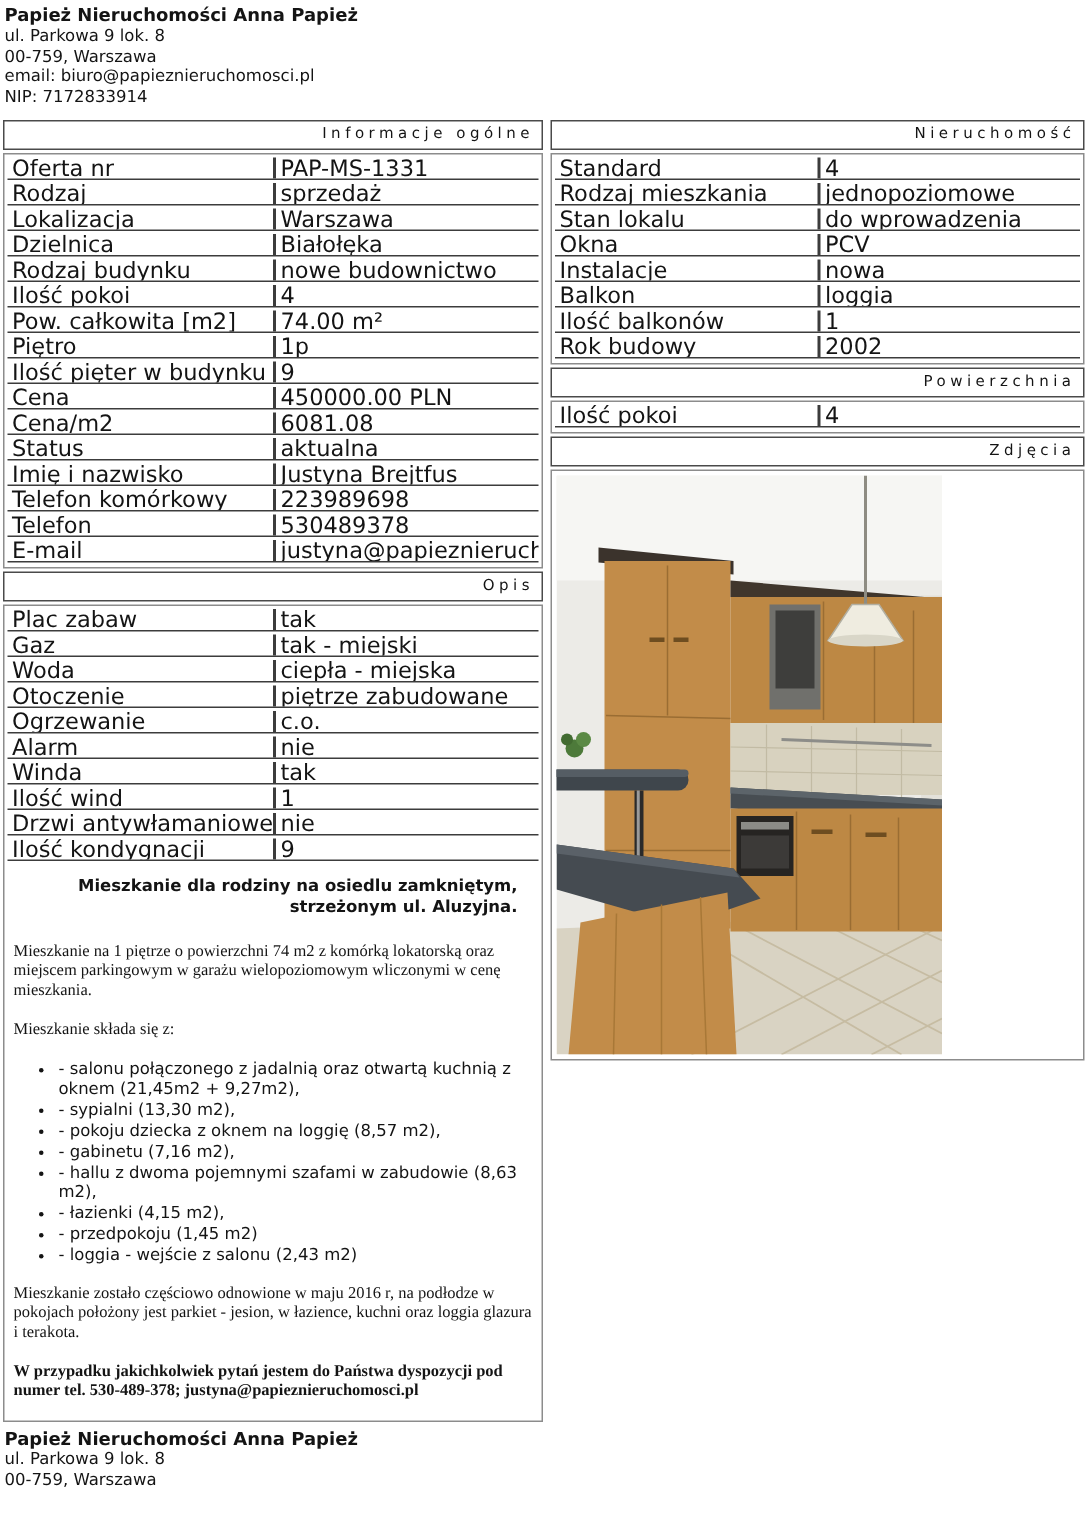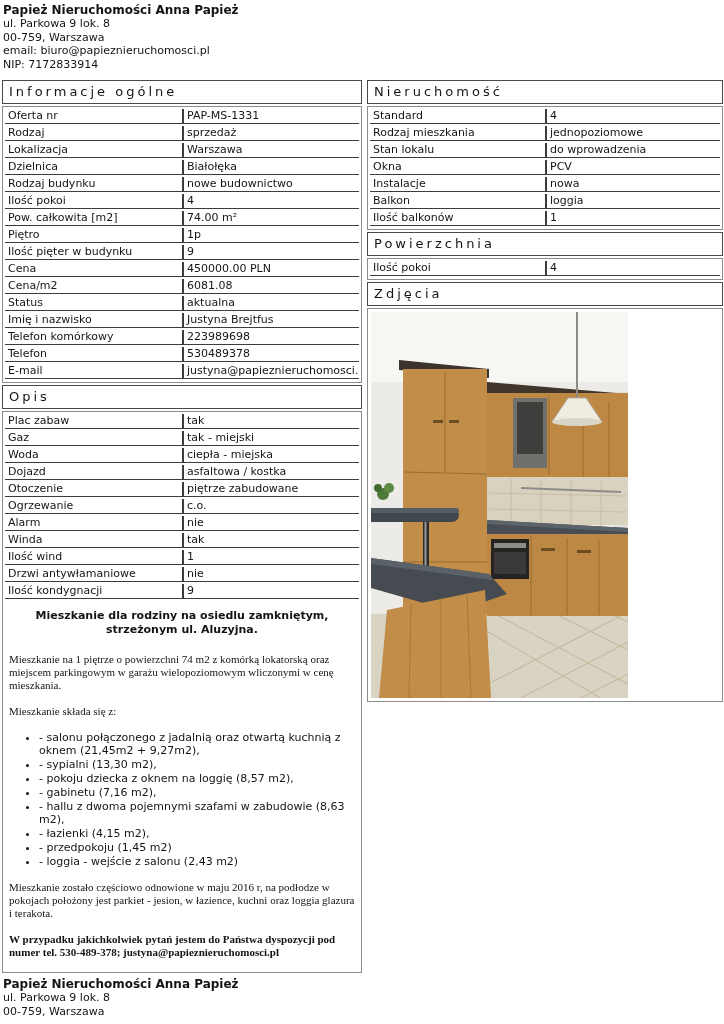--- a/index.html
+++ b/index.html
@@ -9,30 +9,30 @@
 
   .agency { font-size:11px; line-height:13.5px; margin:1px 0 9px 1px; }
   .agency .name { font-weight:bold; font-size:12px; line-height:14px; }
 
   .columns { display:flex; align-items:flex-start; gap:5px; }
   .col-left { width:360px; flex:none; }
   .col-right { width:356px; flex:none; }
 
   .section { margin-bottom:2px; }
   .section-header { border:1px solid #4a4a4a; background:#fff; padding:3px 5px 4px 6px;
-                    font-size:13px; letter-spacing:3px; white-space:nowrap; overflow:hidden; margin-bottom:2px; }
+                    font-size:10px; letter-spacing:3px; white-space:nowrap; overflow:hidden; margin-bottom:2px;text-align:right; }
   .section-body { border:1px solid #8c8c8c; padding:2px 1px 1px 1px; background:#fff; }
 
   .kv-row { display:flex; margin:0 1px 2px 1px; border-bottom:1px solid #3c3c3c;
-            font-size:11px; line-height:12px;justify-content:space-between; }
+            font-size:15px; line-height:12px;justify-content:space-between; }
   .kv-label { width:50%; padding:1px 2px 1px 3px; white-space:nowrap; overflow:hidden; }
   .kv-value { width:50%; border-left:2px solid #3c3c3c; padding:1px 2px 1px 3px; white-space:nowrap; overflow:hidden; }
 
   .desc { font-size:11px; line-height:13px; padding:3px 5px 8px 5px; }
-  .desc-heading { font-weight:bold; text-align:center; margin:5px 10px 16px 10px; line-height:14px; }
+  .desc-heading { font-weight:bold; text-align:right; margin:5px 10px 16px 10px; line-height:14px; }
   .desc p { margin:0 0 13px 0;font-family:Liberation Serif, serif; }
   .desc p.contact { font-weight:bold; margin-bottom:4px; }
   ul.desc-list { margin:0 0 13px 0; padding-left:30px; }
   ul.desc-list li { margin-bottom:1px; }
 
   .photo-frame { border:1px solid #8c8c8c; padding:3px; height:394px; background:#fff; }
   svg.kitchen { display:block; width:257px; height:386px; }
 
   .footer { font-size:11px; line-height:13.5px; margin:3px 0 0 1px; padding-top:1px; }
   .footer .name { font-weight:bold; font-size:12px; line-height:14px; }
@@ -131,24 +131,20 @@
               <span class="kv-label">Plac zabaw</span>
               <span class="kv-value">tak</span>
             </div>
           <div class="kv-row">
               <span class="kv-label">Gaz</span>
               <span class="kv-value">tak - miejski</span>
             </div>
           <div class="kv-row">
               <span class="kv-label">Woda</span>
               <span class="kv-value">ciepła - miejska</span>
-            </div>
-          <div class="kv-row">
-              <span class="kv-label">Dojazd</span>
-              <span class="kv-value">asfaltowa / kostka</span>
             </div>
           <div class="kv-row">
               <span class="kv-label">Otoczenie</span>
               <span class="kv-value">piętrze zabudowane</span>
             </div>
           <div class="kv-row">
               <span class="kv-label">Ogrzewanie</span>
               <span class="kv-value">c.o.</span>
             </div>
           <div class="kv-row">
@@ -226,20 +222,24 @@
               <span class="kv-value">nowa</span>
             </div>
           <div class="kv-row">
               <span class="kv-label">Balkon</span>
               <span class="kv-value">loggia</span>
             </div>
           <div class="kv-row">
               <span class="kv-label">Ilość balkonów</span>
               <span class="kv-value">1</span>
             </div>
+          <div class="kv-row">
+              <span class="kv-label">Rok budowy</span>
+              <span class="kv-value">2002</span>
+            </div>
         </div>
       </div>
 
       <div class="section">
         <div class="section-header">Powierzchnia</div>
         <div class="section-body">
           <div class="kv-row">
               <span class="kv-label">Ilość pokoi</span>
               <span class="kv-value">4</span>
             </div>

